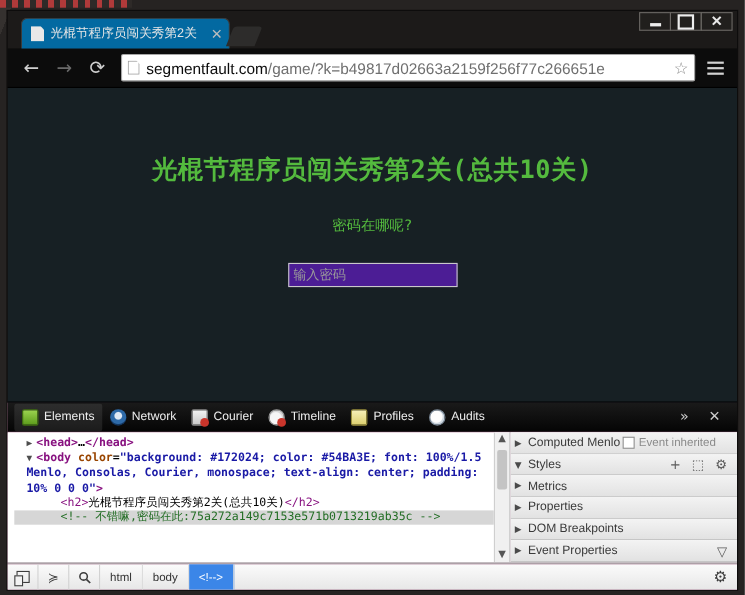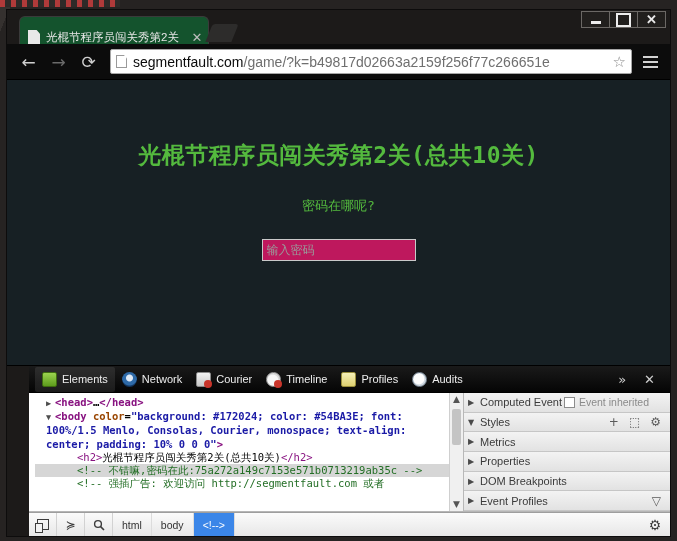--- a/index.html
+++ b/index.html
@@ -46,26 +46,26 @@
   #title-bar {
     position: relative;
     height: 34px;
     background: transparent;
     flex: 0 0 34px;
   }
   #tab {
     position: absolute;
     left: 12px; top: 6px;
     width: 190px; height: 28px;
-    background: #14532d;
+    background: #0369a1;
     border-radius: 6px 6px 0 0;
     border: 1px solid #3a3a3a;
     border-bottom: none;
     display: flex;
-    align-items: flex-end;
+    align-items: center;
     padding: 0 4px 0 8px;
     overflow: hidden;
   }
   #tab-favicon {
     width: 12px; height: 14px;
     background: #e8e8e8;
     position: relative;
     flex: 0 0 12px;
     margin-right: 6px;
     clip-path: polygon(0 0, 72% 0, 100% 26%, 100% 100%, 0 100%);
@@ -208,38 +208,37 @@
     color: #54BA3E;
     font-family: "DejaVu Sans Mono", "Liberation Mono", monospace;
     font-size: 13px;
     line-height: 1.5;
     margin-top: 23px;
   }
   #password-input {
     margin-top: 24px;
     width: 154px;
     height: 22px;
-    background: #be185d;
+    background: #4c1d95;
     border: 1px solid #c9c9c9;
     color: #d8d8d8;
     font-size: 12px;
     padding: 0 4px;
     font-family: "DejaVu Sans", sans-serif;
     outline: none;
   }
   #password-input::placeholder { color: #9a9a9a; }
 
   
   #devtools {
     flex: 1 1 auto;
     display: flex;
     flex-direction: column;
     background: #f9a8d4;
     min-height: 0;
-    margin-left: 22px;
   }
   #devtools-toolbar {
     flex: 0 0 27px;
     background: linear-gradient(#1a1a1a, #050505);
     display: flex;
     align-items: center;
     padding: 0 6px;
     border-bottom: 1px solid #000;
   }
   .dt-tab {
@@ -521,34 +520,33 @@
       </div>
 
       <div id="devtools-body">
 
         <div id="dom-pane">
           <div id="dom-tree">
               <div class="node-line ind1"><span class="tw">▶</span><span><span class="punc">&lt;</span><span class="tag">head</span><span class="punc">&gt;</span><span class="txt">…</span><span class="punc">&lt;/</span><span class="tag">head</span><span class="punc">&gt;</span></span></div>
               <div class="node-line ind1"><span class="tw">▼</span><span><span class="punc">&lt;</span><span class="tag">body</span> <span class="attr">color</span>=<span class="val">"background: #172024; color: #54BA3E; font: 100%/1.5 Menlo, Consolas, Courier, monospace; text-align: center; padding: 10% 0 0 0"</span><span class="punc">&gt;</span></span></div>
               <div class="node-line ind3"><span class="tw"></span><span><span class="punc">&lt;</span><span class="tag">h2</span><span class="punc">&gt;</span><span class="txt">光棍节程序员闯关秀第2关(总共10关)</span><span class="punc">&lt;/</span><span class="tag">h2</span><span class="punc">&gt;</span></span></div>
               <div class="node-line ind3 selected"><span class="tw"></span><span><span class="comment">&lt;!-- 不错嘛,密码在此:75a272a149c7153e571b0713219ab35c --&gt;</span></span></div>
-              <div class="node-line ind3"><span class="tw"></span><span><span class="comment">&lt;!-- 强插广告: 欢迎访问 http://segmentfault.com 或者</span></span></div>
             </div>
           <div id="dom-scrollbar">
             <div class="arrow up">▲</div>
             <div class="thumb"></div>
             <div class="arrow down">▼</div>
           </div>
         </div>
 
         <div id="dt-sidebar">
 
           <div class="sb-section">
             <span class="sb-arrow">▶</span>
-            <span class="sb-label">Computed Event</span>
+            <span class="sb-label">Computed Menlo</span>
             <span class="sb-checkbox"></span>
             <span class="sb-sub">Event inherited</span>
           </div>
 
           <div class="sb-section">
             <span class="sb-arrow">▼</span>
             <span class="sb-label">Styles</span>
             <span class="sb-grow"></span>
             <span class="sb-icon">+</span>
             <span class="sb-icon">⬚</span>
@@ -565,21 +563,21 @@
             <span class="sb-label">Properties</span>
           </div>
 
           <div class="sb-section">
             <span class="sb-arrow">▶</span>
             <span class="sb-label">DOM Breakpoints</span>
           </div>
 
           <div class="sb-section">
             <span class="sb-arrow">▶</span>
-            <span class="sb-label">Event Profiles</span>
+            <span class="sb-label">Event Properties</span>
             <span class="sb-grow"></span>
             <span class="sb-icon">▽</span>
           </div>
 
           <div id="sb-filler"></div>
         </div>
       </div>
 
       <div id="status-bar">
         <div class="sbar-btn">

